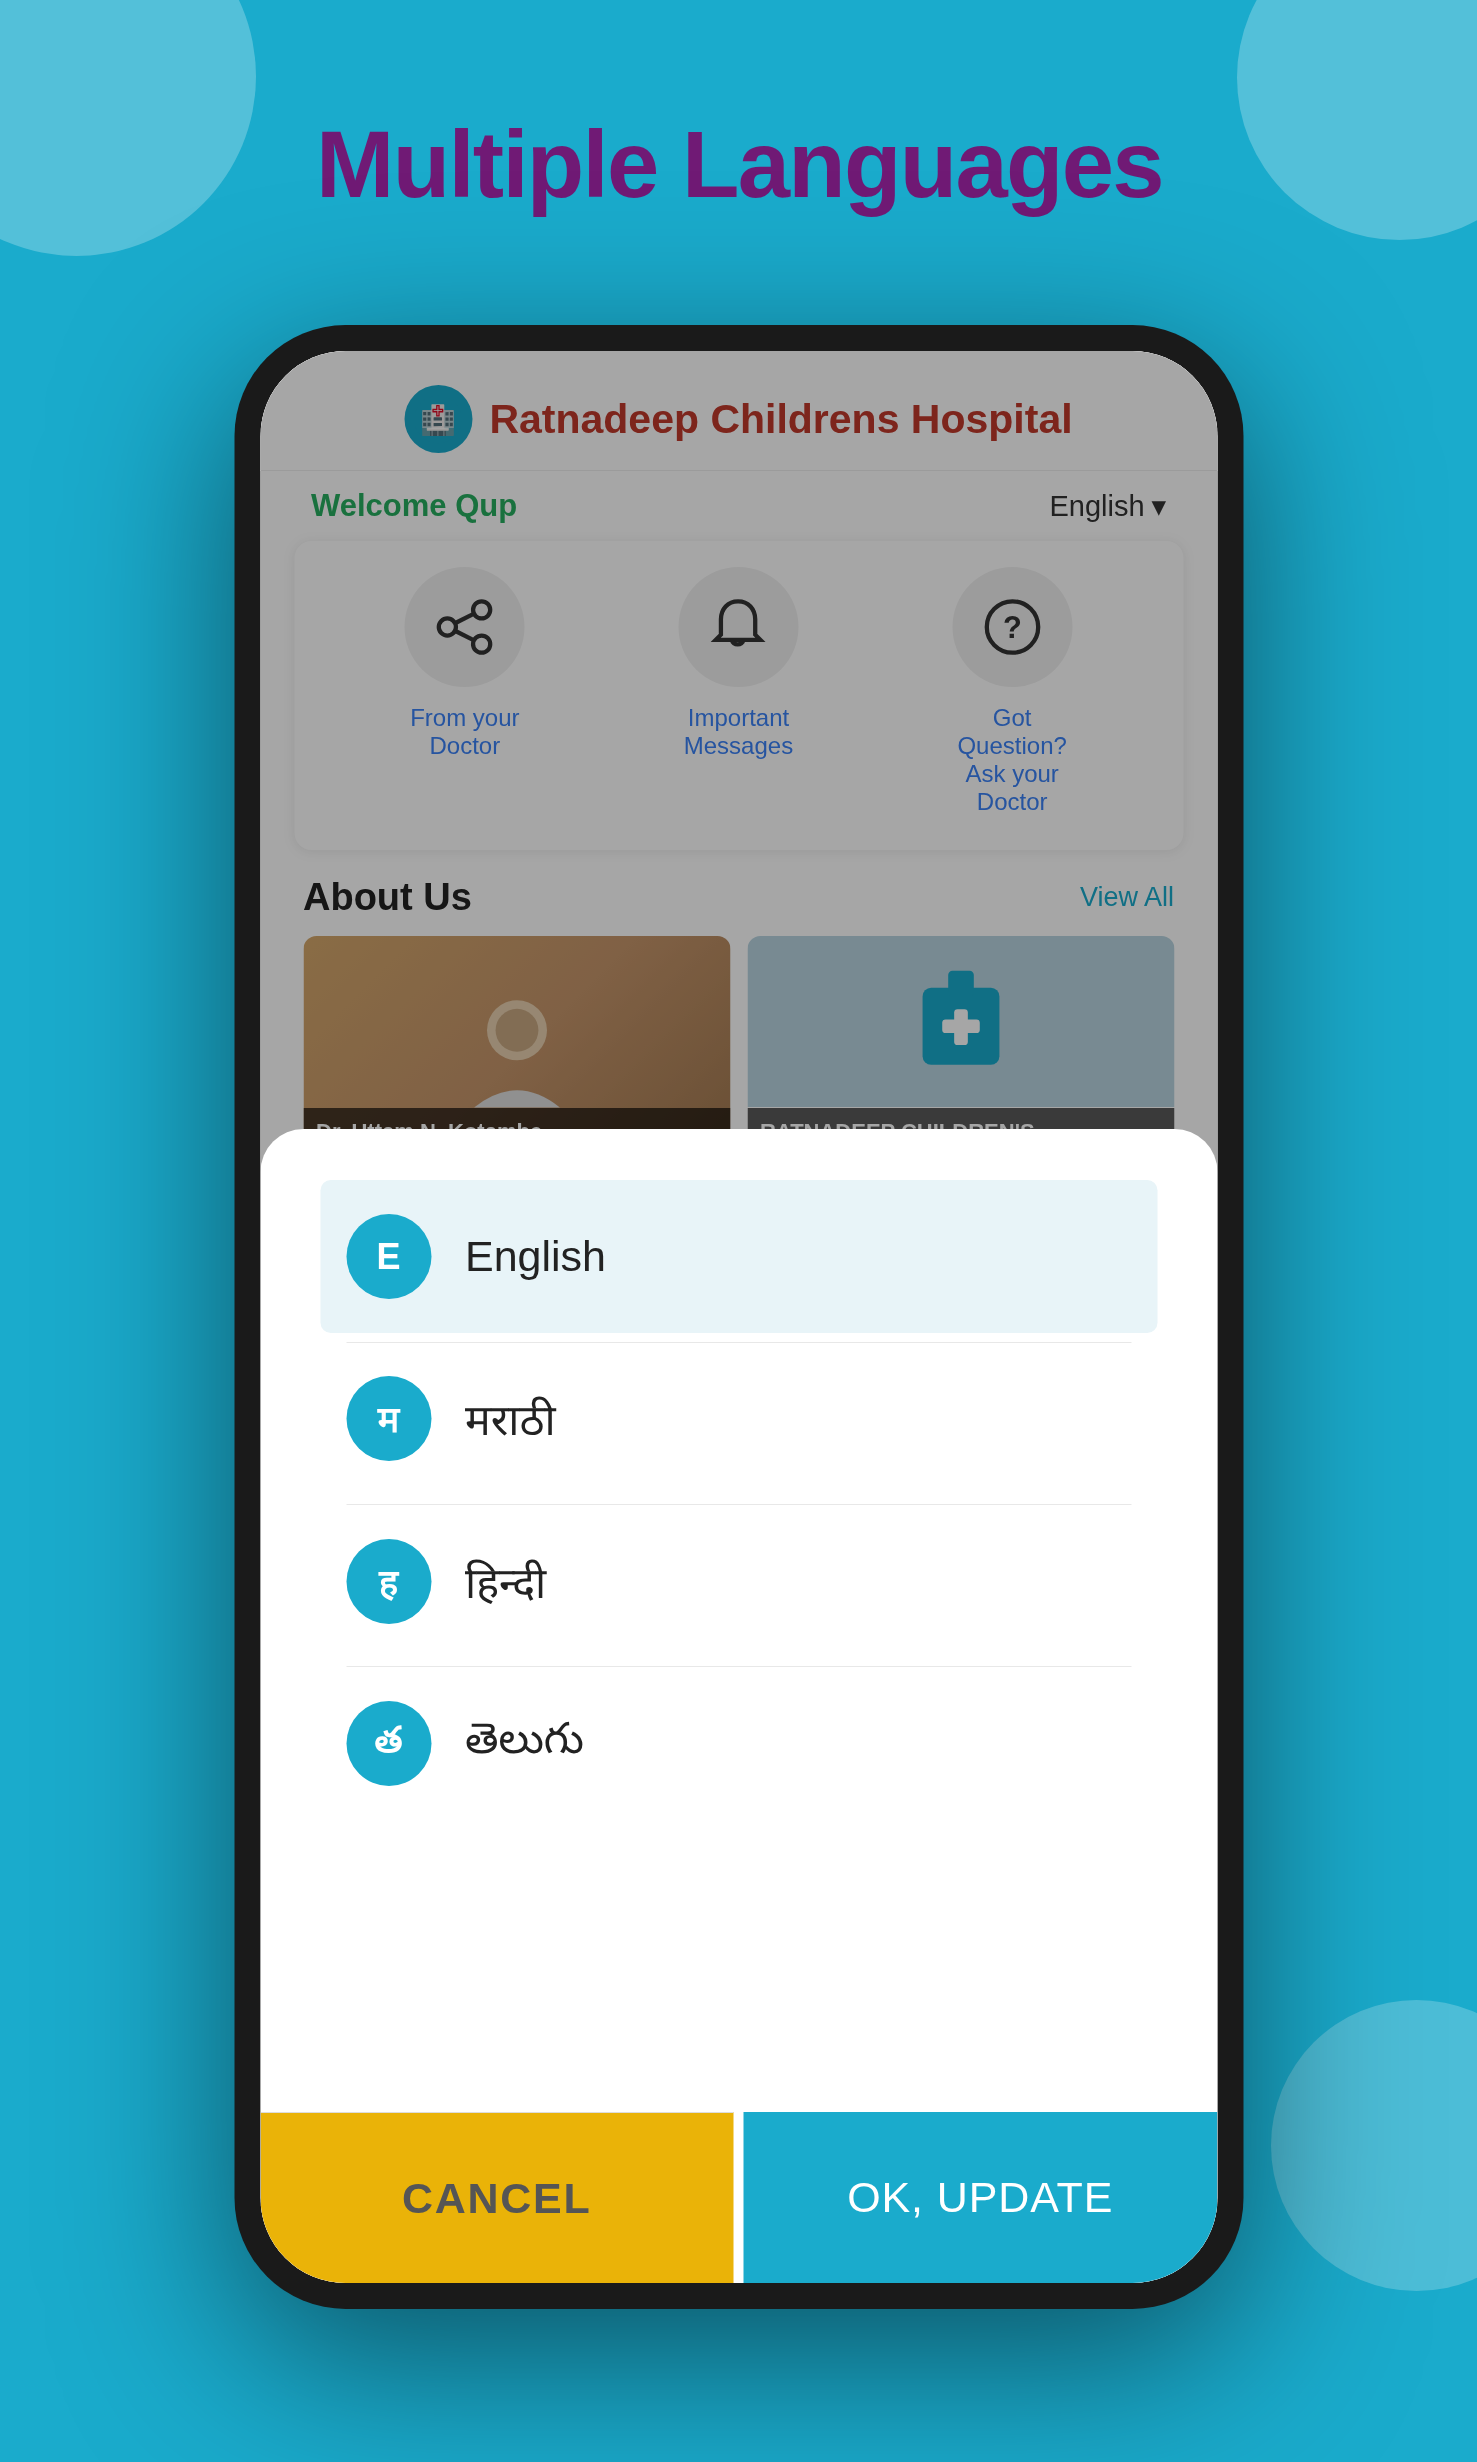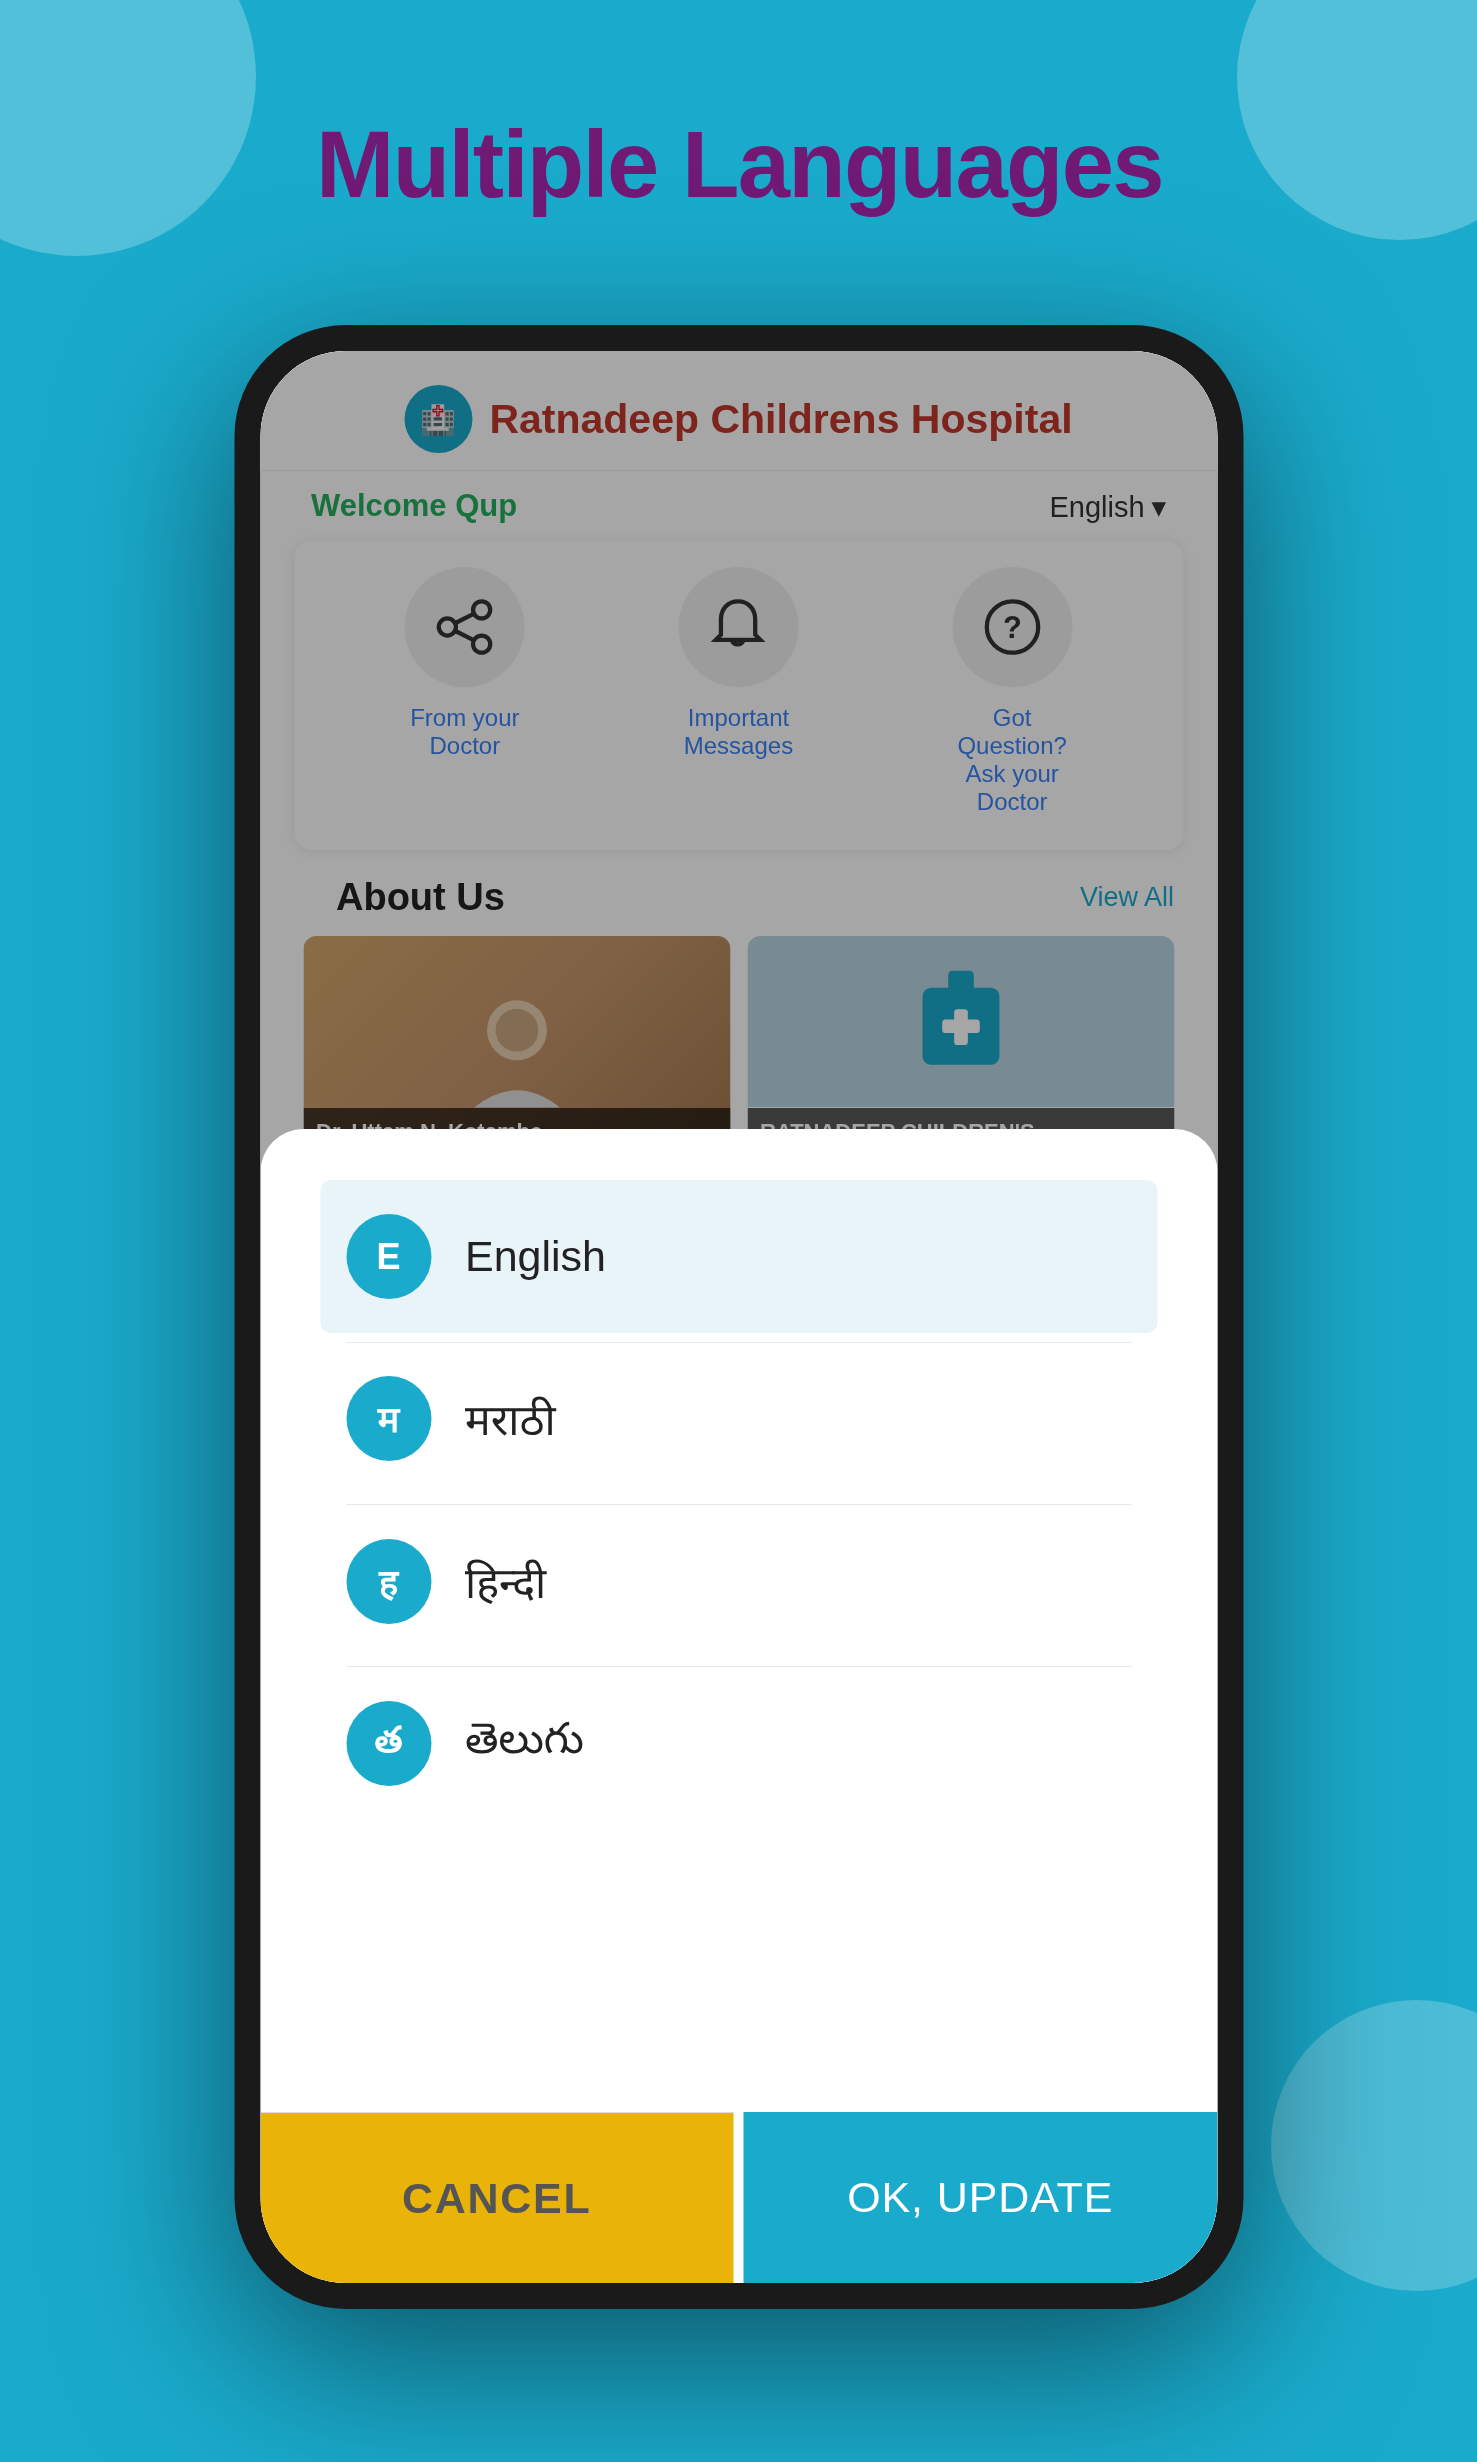--- a/index.html
+++ b/index.html
@@ -112,21 +112,21 @@
       font-size: 41px;
       font-weight: 700;
       color: #c0392b;
     }
 
     
     .welcome-bar {
       padding: 17px 51px;
       display: flex;
       justify-content: space-between;
-      align-items: flex-end;
+      align-items: center;
     }
     .welcome-text {
       color: #27ae60;
       font-size: 31px;
       font-weight: 600;
     }
     .language-selector {
       color: #333;
       font-size: 29px;
       display: flex;
@@ -170,21 +170,20 @@
 
     
     .about-section {
       padding: 26px 43px;
     }
     .section-header {
       display: flex;
       justify-content: space-between;
       align-items: center;
       margin-bottom: 17px;
-      margin-left: 33px;
     }
     .section-title {
       font-size: 38px;
       font-weight: 700;
       color: #222;
     }
     .view-all {
       font-size: 27px;
       color: #1aabcc;
     }

